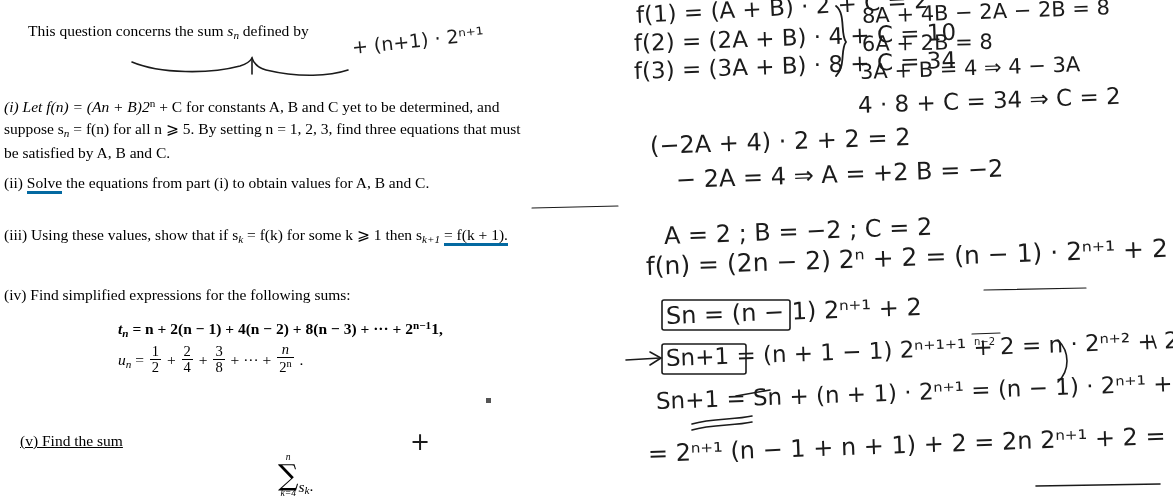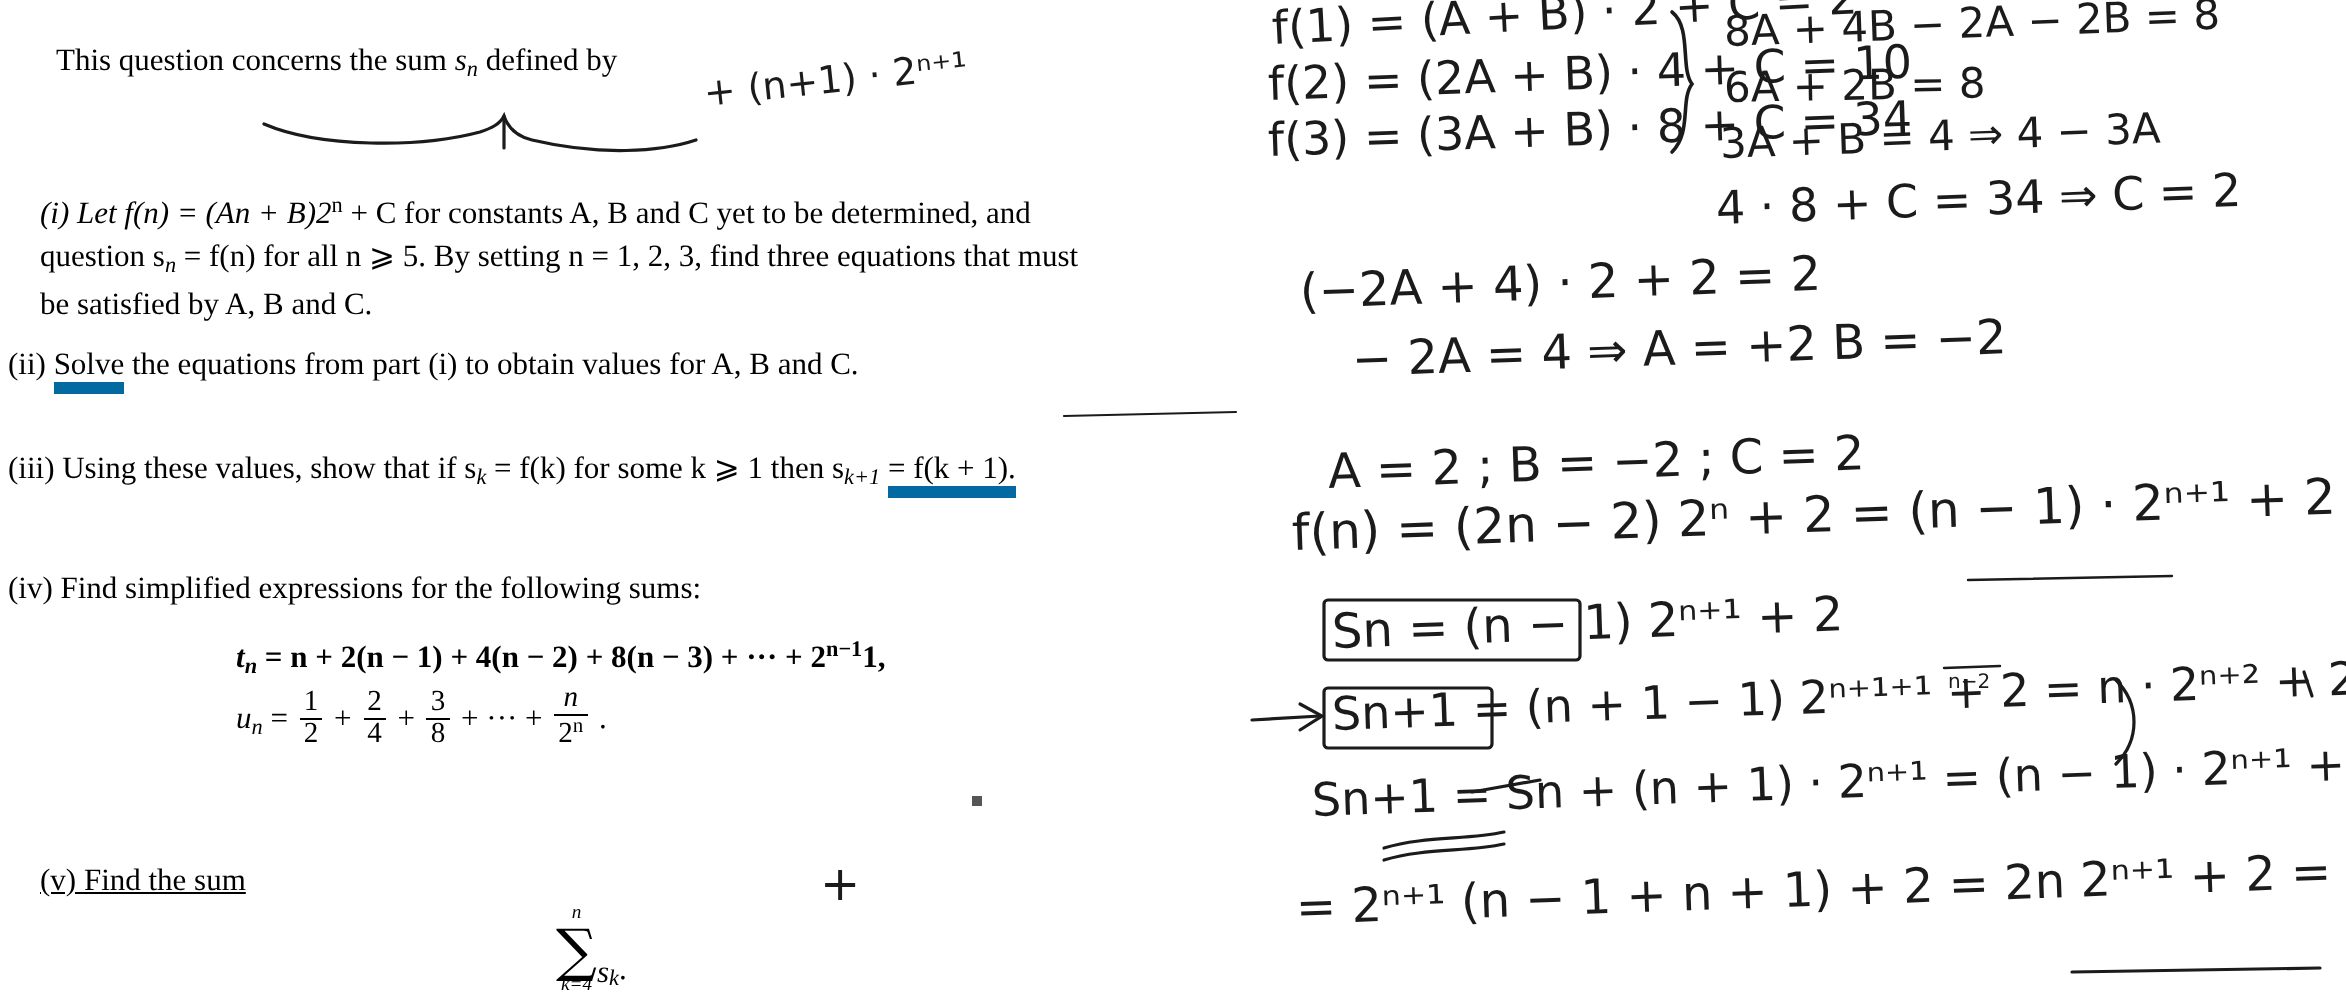--- a/index.html
+++ b/index.html
@@ -61,21 +61,21 @@
     font-size: 0.62em;
     display: block;
   }
   .sum-sym .big {
     font-size: 1.85em;
     display: block;
     font-family: "DejaVu Serif", serif;
     line-height: 0.92;
   }
   .underline-word {
-    border-bottom: 6px solid #0369a1;
+    border-bottom: 3px solid #0369a1;
     padding-bottom: 0px;
   }
   .tiny-sq {
     position: absolute;
     width: 5px;
     height: 5px;
     background: #555;
   }
   
   .hw {
@@ -100,27 +100,27 @@
 
   <div class="printed">
 
     <div class="blk" style="left:28px; top:8px; width:560px;">
       <span>This question concerns the sum</span>
       <span class="it">s</span><span class="sub">n</span>
       <span>defined by</span>
     </div>
 
 
-    <div class="blk" style="left:20px; top:84px; width:620px;">
+    <div class="blk" style="left:4px; top:84px; width:620px;">
       <div>
         <span class="it">(i) Let f(n) = (An + B)2</span><span class="sup">n</span>
         <span>+ C for constants A, B and C yet to be determined, and</span>
       </div>
       <div>
-        <span>question s</span><span class="sub">n</span>
+        <span>suppose s</span><span class="sub">n</span>
         <span>= f(n) for all n ⩾ 5. By setting n = 1, 2, 3, find three equations that must</span>
       </div>
       <div>
         <span>be satisfied by A, B and C.</span>
       </div>
     </div>
 
     <div class="blk" style="left:4px; top:160px; width:620px;">
       <span>(ii)</span>
       <span class="underline-word">Solve</span>

